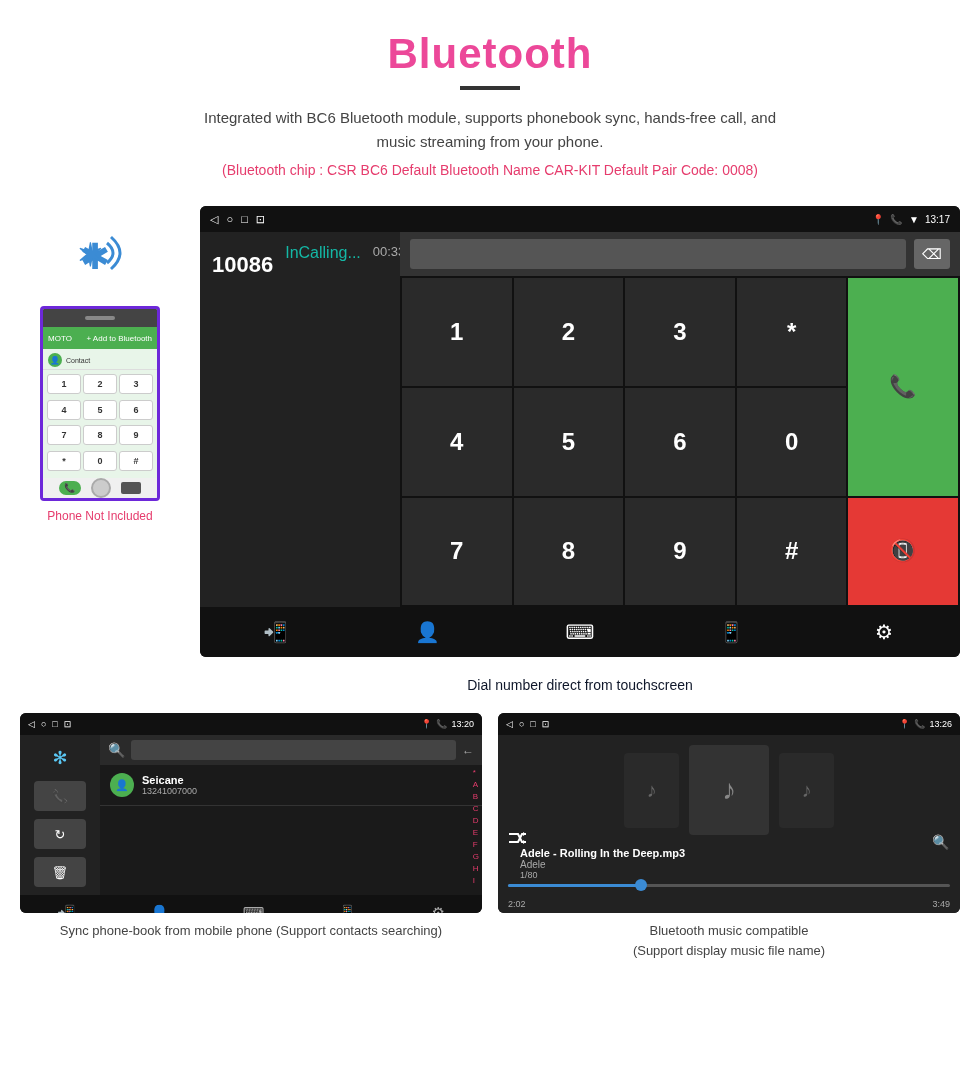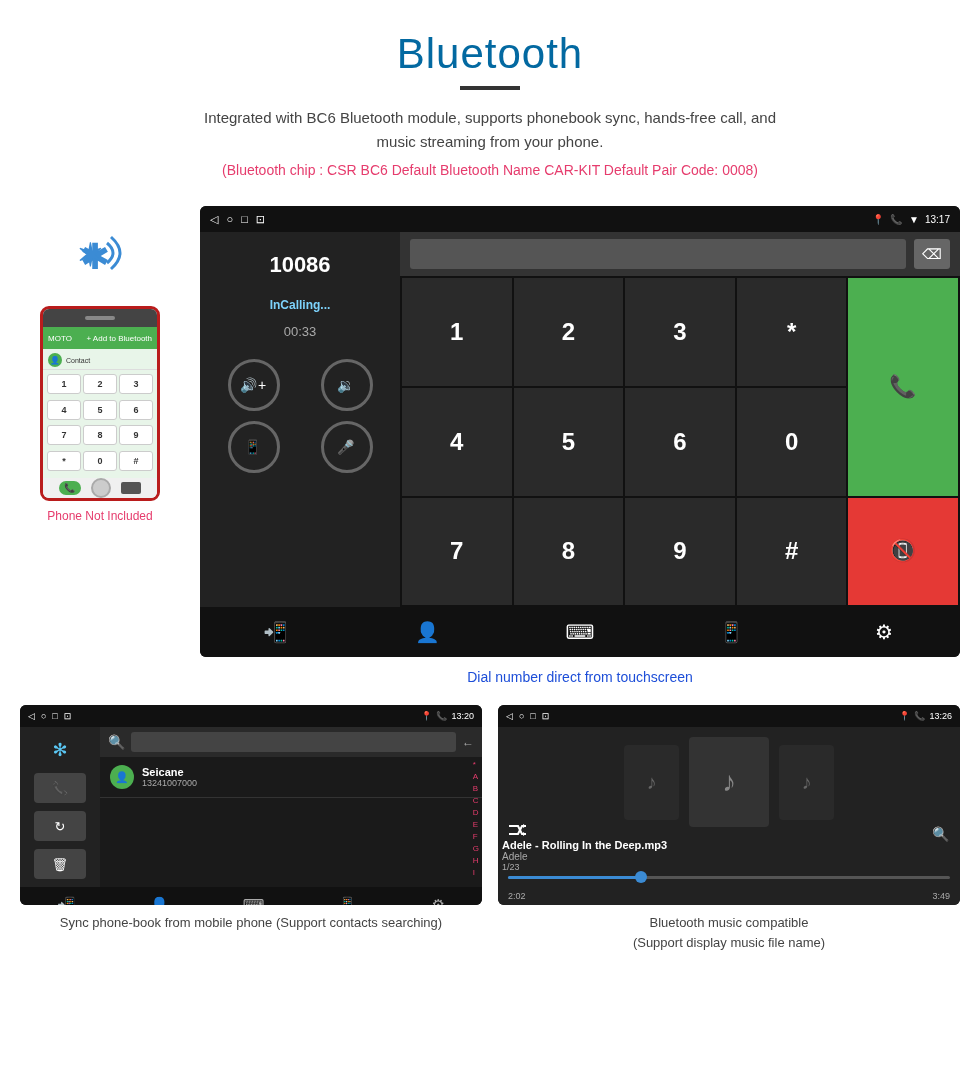--- a/index.html
+++ b/index.html
@@ -11,22 +11,22 @@
       color: #333;
     }
 
     
     .page-header {
       text-align: center;
       padding: 30px 20px 10px;
     }
     .page-title {
       font-size: 42px;
-      font-weight: 400;
-      color: #0369a1;
+      font-weight: 700;
+      color: #ec4899;
       letter-spacing: 1px;
     }
     .title-underline {
       width: 60px;
       height: 4px;
       background: #333;
       margin: 8px auto 16px;
     }
     .page-description {
       font-size: 15px;
@@ -71,22 +71,22 @@
       position: absolute;
       left: 20px;
       top: 10px;
     }
 
     
     .phone-mockup {
       width: 120px;
       height: 195px;
       background: #f0f0f0;
-      border-radius: 9px;
-      border: 3px solid #b91c1c;
+      border-radius: 4px;
+      border: 3px solid #6d28d9;
       overflow: hidden;
       position: relative;
       display: flex;
       flex-direction: column;
     }
     .phone-top-bar {
       background: #444;
       height: 18px;
       display: flex;
       align-items: center;
@@ -229,36 +229,35 @@
     .car-screen-body {
       flex: 1;
       display: flex;
     }
 
     
     .dial-left {
       width: 200px;
       background: #222;
       display: flex;
-      flex-direction: column;
+      flex-direction: row;
       padding: 12px;
       gap: 12px;
     }
     .dial-number {
       color: white;
       font-size: 22px;
       font-weight: bold;
       text-align: center;
       padding: 8px 0;
     }
     .dial-status {
-      color: #7dd3fc;
-      font-size: 12px;
+      color: #14b8a6;
+      font-size: 16px;
       text-align: center;
-      font-weight: bold;
     }
     .dial-timer {
       color: #aaa;
       font-size: 13px;
       text-align: center;
     }
     .dial-controls {
       display: grid;
       grid-template-columns: 1fr 1fr;
       gap: 10px;
@@ -349,22 +348,22 @@
       height: 36px;
       display: flex;
       align-items: center;
       justify-content: center;
       font-size: 20px;
     }
 
     .screen-caption {
       text-align: center;
       font-size: 14px;
-      color: #1d4ed8;
-      margin-top: 12px;
+      color: #0f172a;
+      margin-top: 20px;
     }
 
     
     .bottom-screenshots {
       display: flex;
       gap: 16px;
       padding: 20px 20px 10px;
     }
     .bottom-item {
       flex: 1;
@@ -788,24 +787,24 @@
         </div>
         <div style="position:absolute;left:10px;bottom:75px;">
           <svg width="20" height="16" viewBox="0 0 20 16">
             <path d="M1,4 L10,4 L14,12 L18,12" stroke="white" stroke-width="2" fill="none"></path>
             <path d="M1,12 L10,12 L14,4 L18,4" stroke="white" stroke-width="2" fill="none"></path>
             <polyline points="15,2 18,4 15,6" fill="white"></polyline>
             <polyline points="15,10 18,12 15,14" fill="white"></polyline>
           </svg>
         </div>
         <div style="position:absolute;right:10px;bottom:75px;color:white;font-size:14px;">🔍</div>
-        <div style="padding: 2px 4px 0;">
+        <div style="padding: 2px 22px 0;">
           <div class="music-track">Adele - Rolling In the Deep.mp3</div>
           <div class="music-artist">Adele</div>
-          <div class="music-count">1/23</div>
+          <div class="music-count">1/80</div>
         </div>
         <div class="music-progress-area">
           <div class="music-progress-bar">
             <div class="music-progress-fill"></div>
             <div class="music-progress-thumb"></div>
           </div>
           <div class="music-times">
             <span>2:02</span>
             <span>3:49</span>
           </div>

